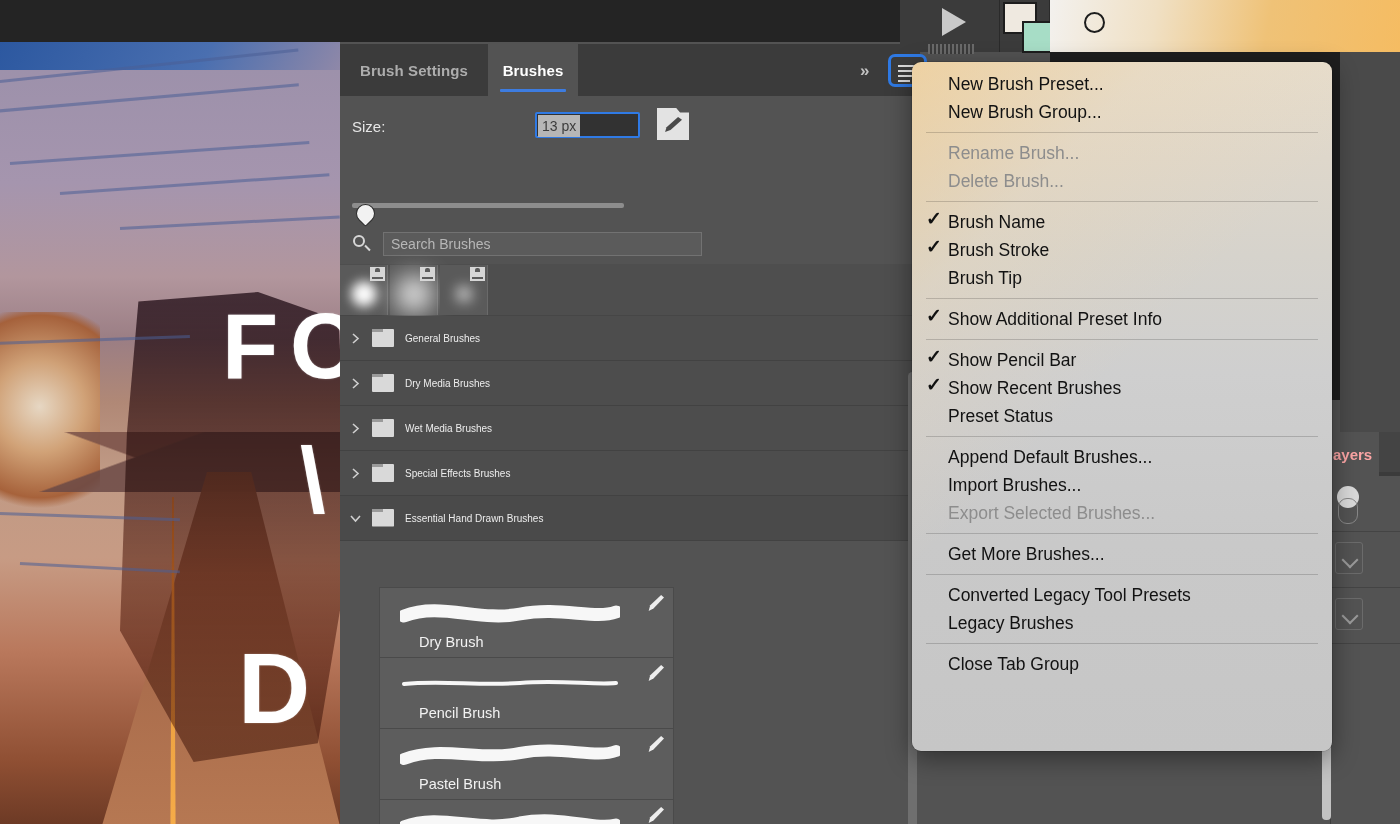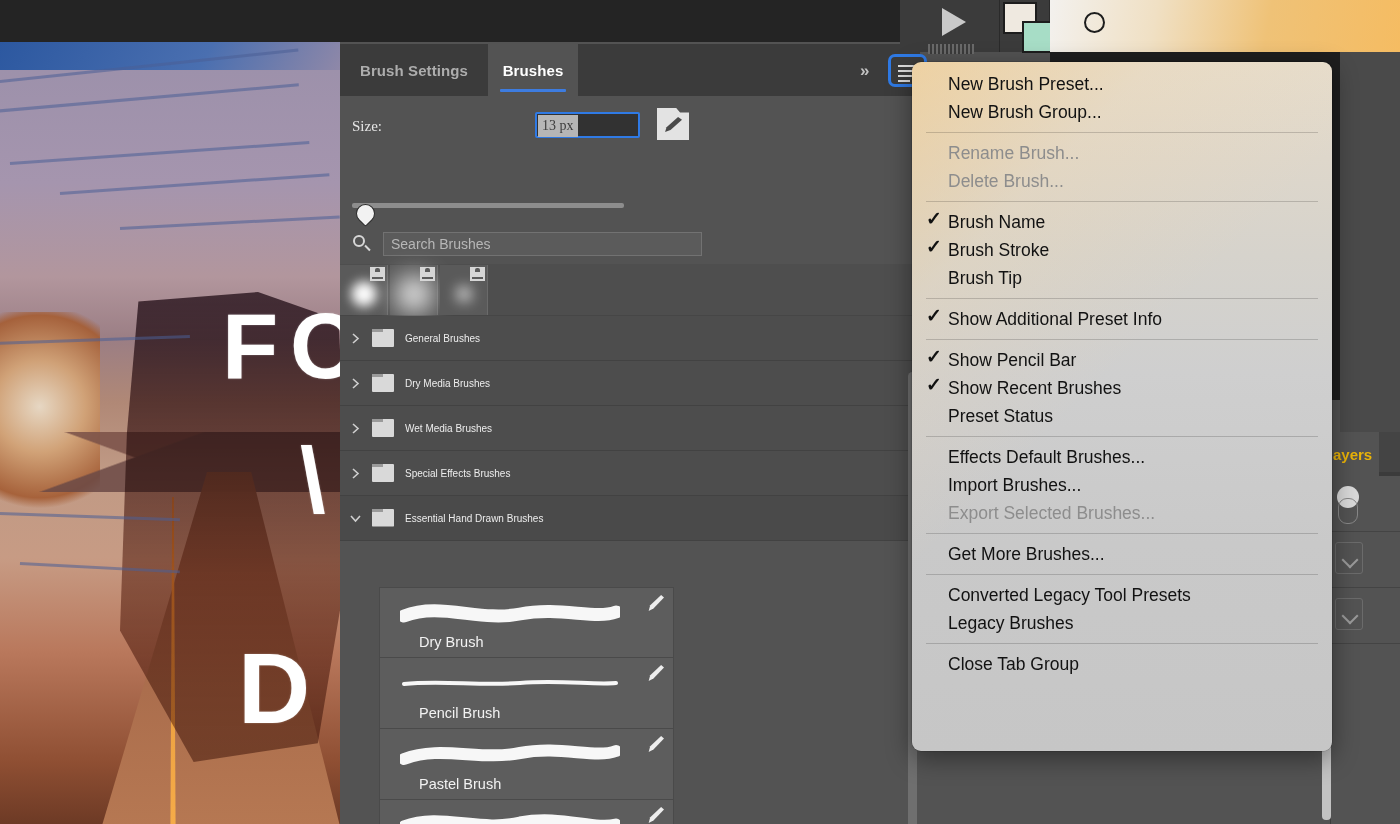--- a/index.html
+++ b/index.html
@@ -160,21 +160,21 @@
   .menu-btn .bars i {
     display:block; height:2px; background:#dcdcdc; margin-bottom:3px;
   }
   .menu-btn .bars i:nth-child(1){ width:22px; }
   .menu-btn .bars i:nth-child(2){ width:22px; }
   .menu-btn .bars i:nth-child(3){ width:16px; }
   .menu-btn .bars i:nth-child(4){ width:12px; }
 
   .panel-body { position:absolute; left:0; top:52px; width:580px; height:728px; background:#535353; }
 
-  .size-row { position:absolute; left:12px; top:16px; width:560px; height:34px;font-family:Liberation Serif, serif; }
+  .size-row { position:absolute; left:12px; top:16px; width:560px; height:34px; }
   .size-label { position:absolute; left:0; top:6px; color:#e6e6e6; font-size:15px; }
   .size-field {
     position:absolute; left:183px; top:0; width:105px; height:26px;
     background:#323232; border:2px solid #2f7ae5; border-radius:2px;
   }
   .size-value {
     position:absolute; left:1px; top:1px; height:22px; padding:0 4px;
     display:flex; align-items:center;
     background:#b6b6b6; color:#3d3d3d; font-size:14px;
   }
@@ -288,21 +288,21 @@
   }
 
   
   .layers-panel {
     position:absolute; left:1330px; top:432px; width:70px; height:392px;
     background:#535353; border-left:1px solid #3c3c3c;
   }
   .layers-tabbar { position:absolute; left:0; top:0; width:70px; height:44px; background:#3b3b3b; }
   .layers-tab {
     position:absolute; left:0; top:0; width:48px; height:44px;
-    background:#535353; color:#eab308; font-size:15px; font-weight:700;
+    background:#535353; color:#fca5a5; font-size:15px; font-weight:700;
     display:flex; align-items:center; padding-left:2px; overflow:hidden;text-align:center;
   }
   .layers-tab2 { position:absolute; left:48px; top:0; width:22px; height:40px; background:#444; }
   .layer-row { position:absolute; left:0; width:70px; height:56px; border-bottom:1px solid #444; }
   .layer-thumb-circ {
     position:absolute; left:6px; top:10px; width:22px; height:22px;
     background:#d9d9d9; border-radius:50%;
   }
   .layer-thumb-pill {
     position:absolute; left:7px; top:22px; width:20px; height:26px;
@@ -605,21 +605,21 @@
       </div>
       <div class="mi enabled">
         <span class="chk">✓</span>
         <span>Show Recent Brushes</span>
       </div>
       <div class="mi enabled">
         <span>Preset Status</span>
       </div>
       <div class="msep"></div>
       <div class="mi enabled">
-        <span>Effects Default Brushes...</span>
+        <span>Append Default Brushes...</span>
       </div>
       <div class="mi enabled">
         <span>Import Brushes...</span>
       </div>
       <div class="mi disabled">
         <span>Export Selected Brushes...</span>
       </div>
       <div class="msep"></div>
       <div class="mi enabled">
         <span>Get More Brushes...</span>

